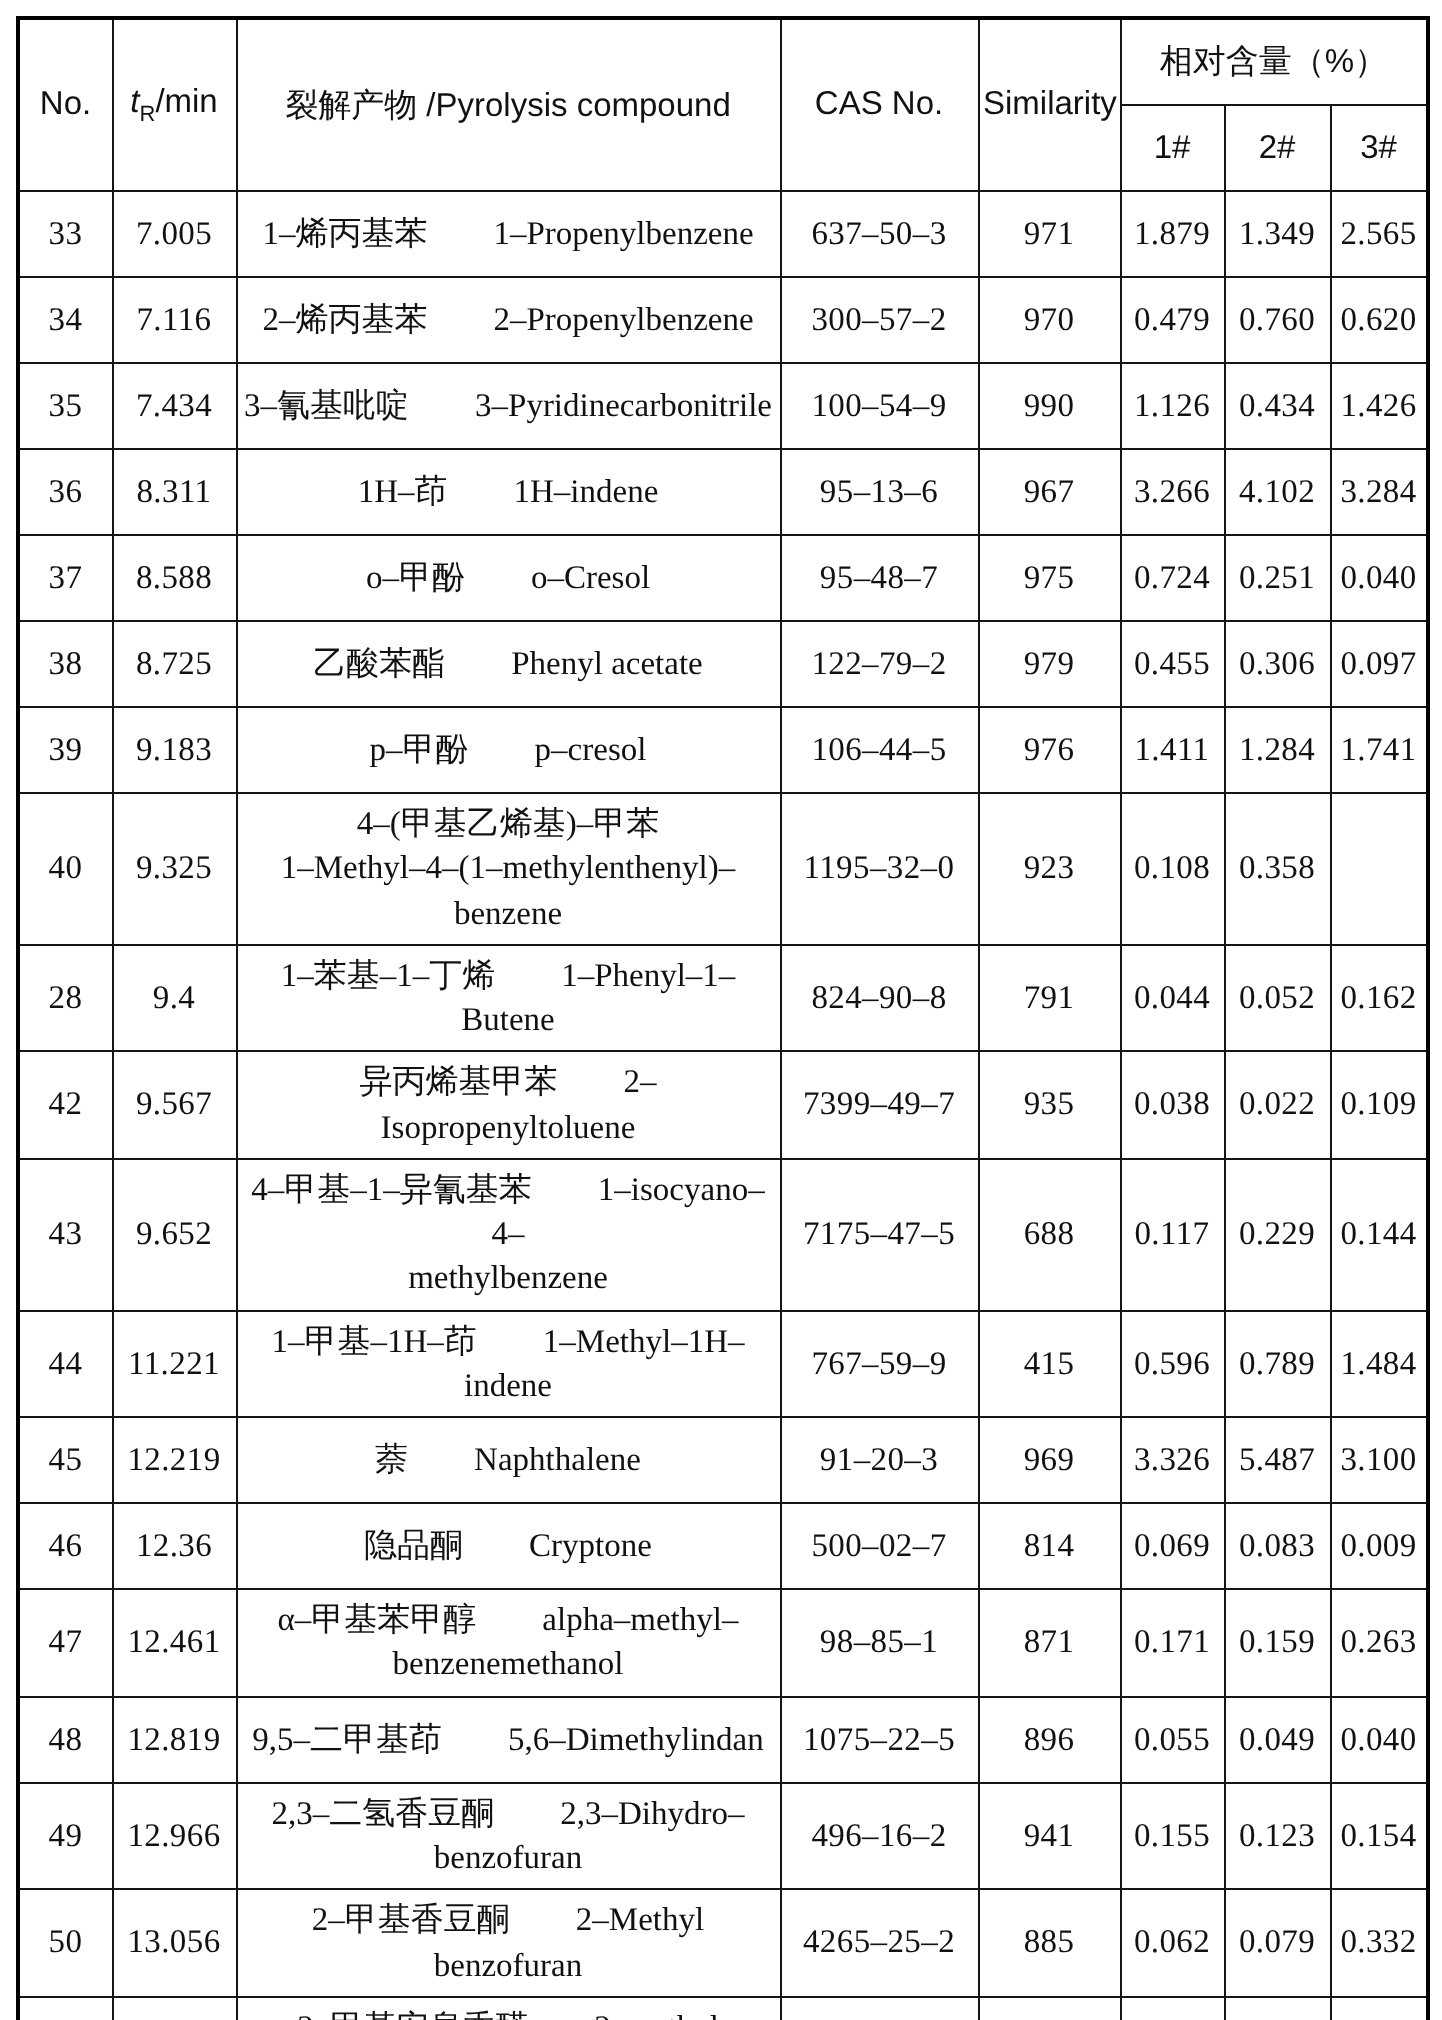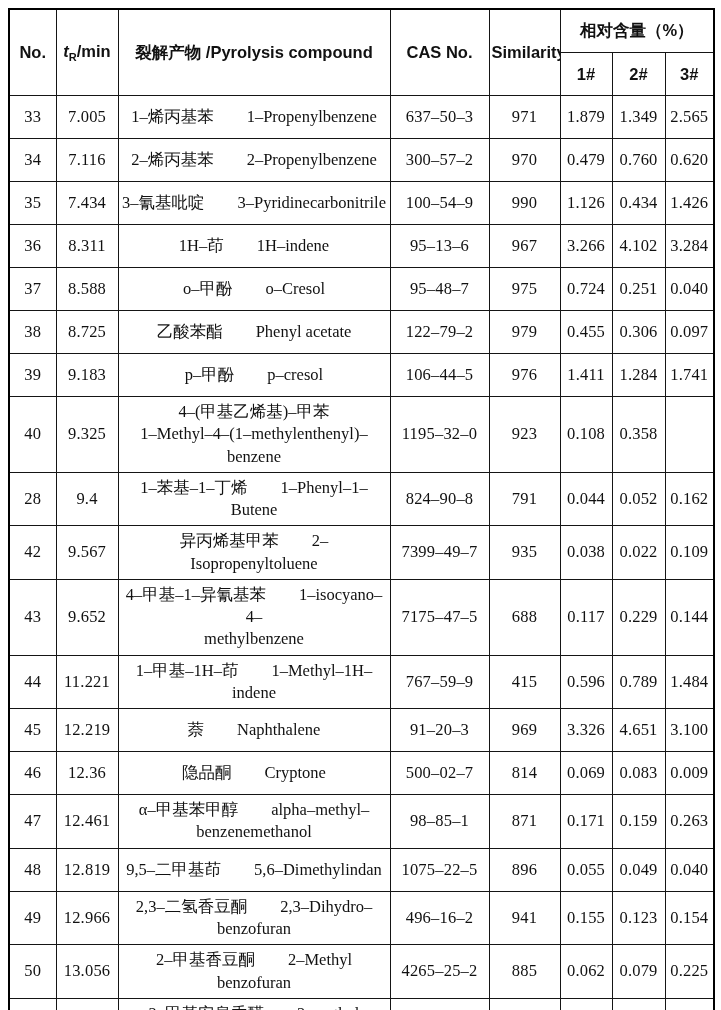--- a/index.html
+++ b/index.html
@@ -24,21 +24,21 @@
   table.pyro th,
   table.pyro td {
     border: 1px solid #151515;
     text-align: center;
     vertical-align: middle;
     padding: 4px 2px;
     overflow: hidden;
   }
   thead th {
     font-family: "Liberation Sans", sans-serif;
-    font-weight: bold;
+    font-weight: normal;
     font-size: 16.5px;
     height: 34px;
   }
   thead th .tr-italic { font-style: italic; }
   thead th sub { font-size: 11px; }
   tbody td {
     font-size: 16.5px;
     height: 34px;
     line-height: 1.35;
   }
@@ -200,21 +200,21 @@
     <td class="num">0.789</td>
     <td class="num">1.484</td>
   </tr>
       <tr>
     <td class="num">45</td>
     <td class="num">12.219</td>
     <td class="compound">萘　　Naphthalene</td>
     <td class="num">91–20–3</td>
     <td class="num">969</td>
     <td class="num">3.326</td>
-    <td class="num">4.651</td>
+    <td class="num">5.487</td>
     <td class="num">3.100</td>
   </tr>
       <tr>
     <td class="num">46</td>
     <td class="num">12.36</td>
     <td class="compound">隐品酮　　Cryptone</td>
     <td class="num">500–02–7</td>
     <td class="num">814</td>
     <td class="num">0.069</td>
     <td class="num">0.083</td>
@@ -253,21 +253,21 @@
     <td class="num">0.154</td>
   </tr>
       <tr>
     <td class="num">50</td>
     <td class="num">13.056</td>
     <td class="compound">2–甲基香豆酮　　2–Methyl benzofuran</td>
     <td class="num">4265–25–2</td>
     <td class="num">885</td>
     <td class="num">0.062</td>
     <td class="num">0.079</td>
-    <td class="num">0.225</td>
+    <td class="num">0.332</td>
   </tr>
       <tr>
     <td class="num">51</td>
     <td class="num">13.203</td>
     <td class="compound">2–甲基安息香醛　　2–methyl
 benzaldehyde</td>
     <td class="num">529–20–4</td>
     <td class="num">930</td>
     <td class="num">0.364</td>
     <td class="num">0.078</td>

